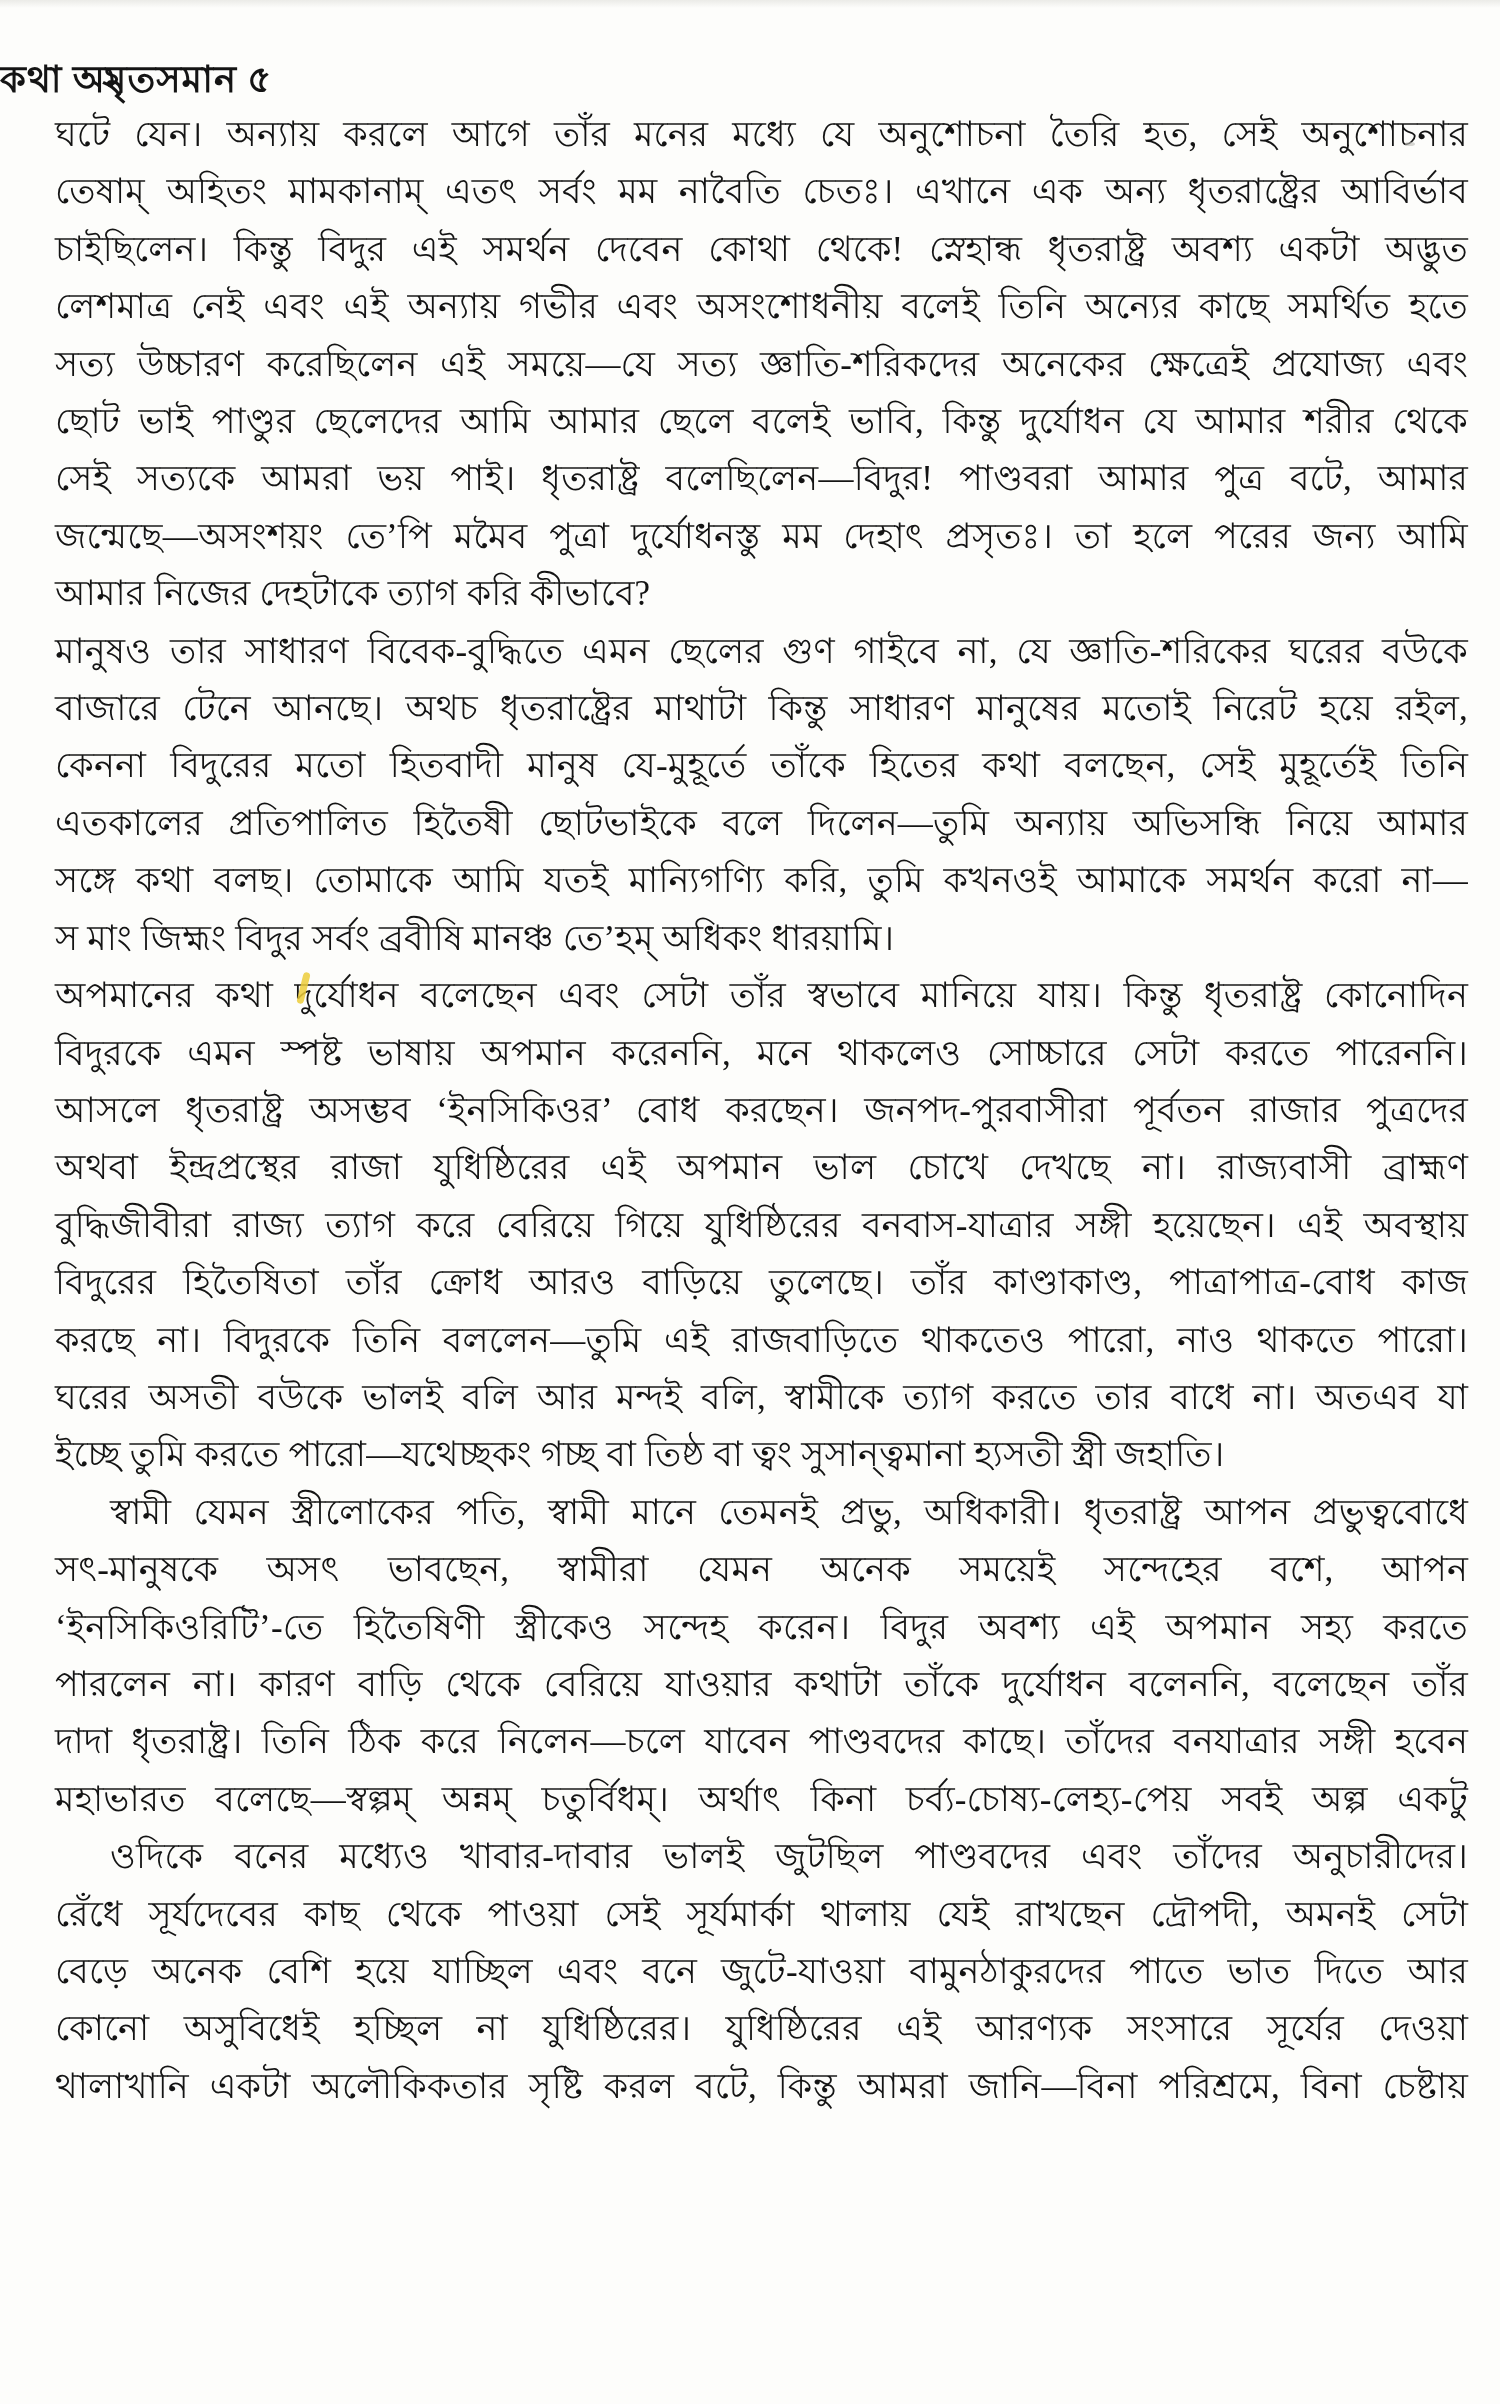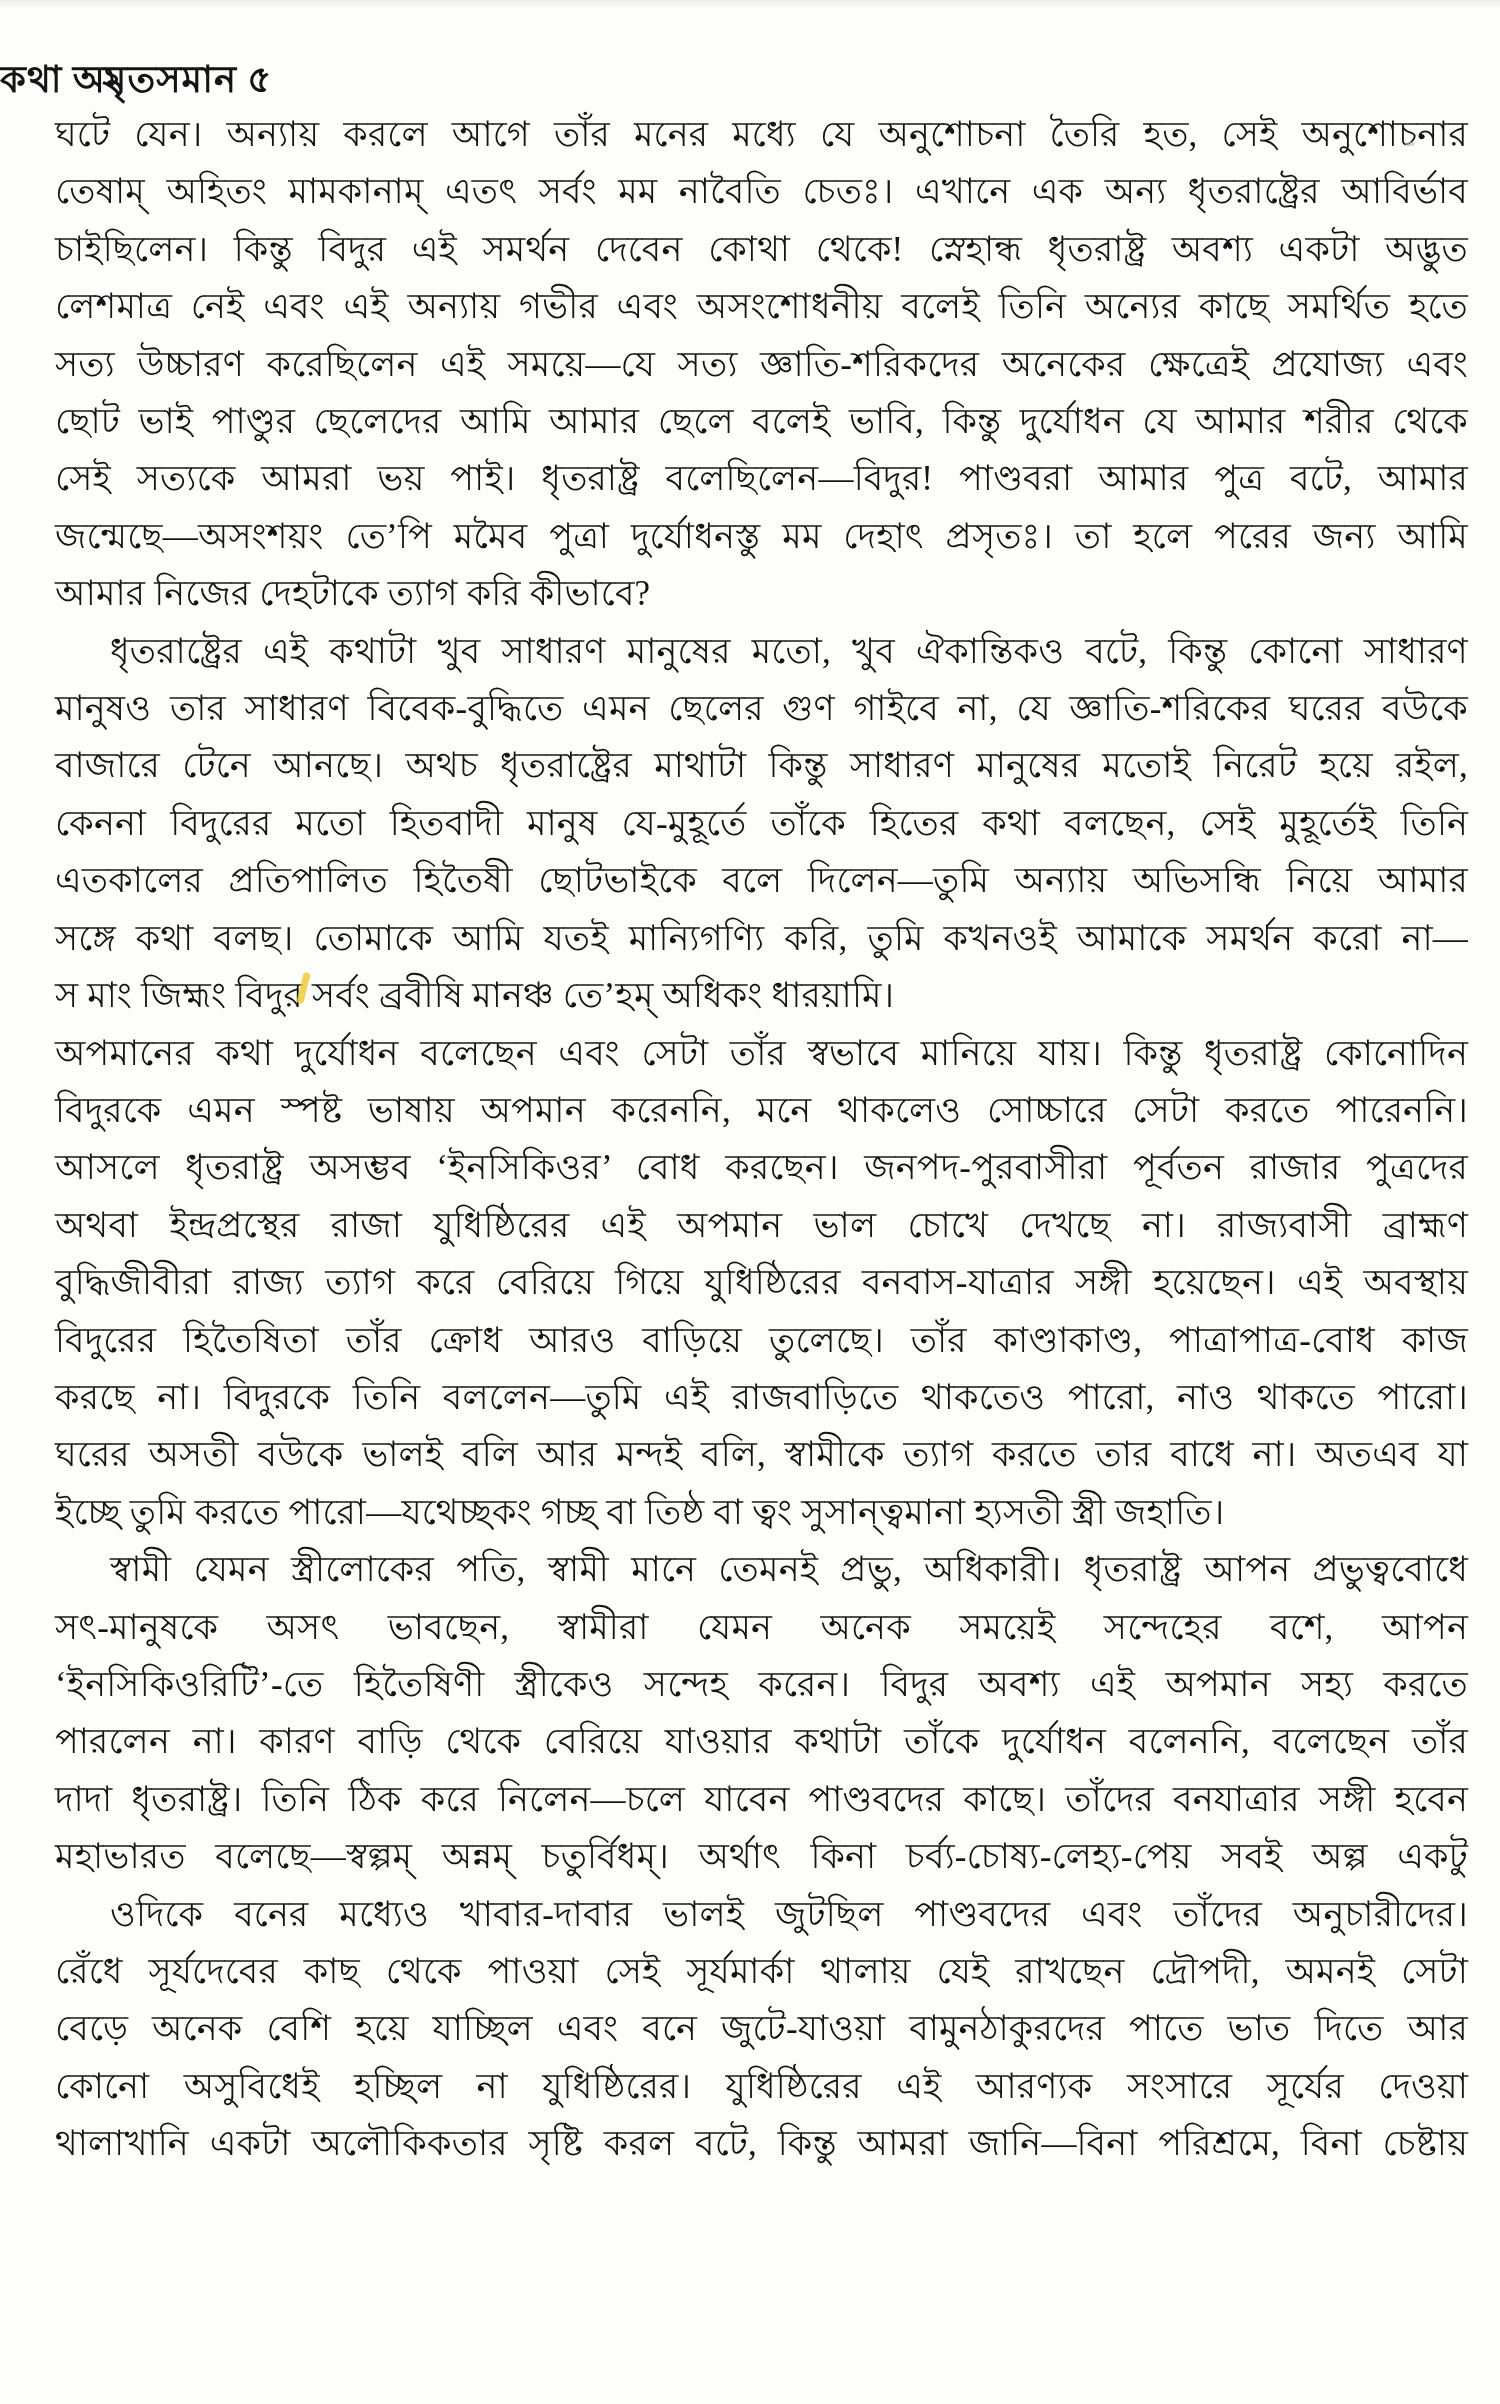--- a/index.html
+++ b/index.html
@@ -85,21 +85,20 @@
   <div class="text-block">
       <div class="line">ঘটে যেন। অন্যায় করলে আগে তাঁর মনের মধ্যে যে অনুশোচনা তৈরি হত, সেই অনুশোচনার</div>
       <div class="line">তেষাম্ অহিতং মামকানাম্ এতৎ সর্বং মম নাবৈতি চেতঃ। এখানে এক অন্য ধৃতরাষ্ট্রের আবির্ভাব</div>
       <div class="line">চাইছিলেন। কিন্তু বিদুর এই সমর্থন দেবেন কোথা থেকে! স্নেহান্ধ ধৃতরাষ্ট্র অবশ্য একটা অদ্ভুত</div>
       <div class="line">লেশমাত্র নেই এবং এই অন্যায় গভীর এবং অসংশোধনীয় বলেই তিনি অন্যের কাছে সমর্থিত হতে</div>
       <div class="line">সত্য উচ্চারণ করেছিলেন এই সময়ে—যে সত্য জ্ঞাতি-শরিকদের অনেকের ক্ষেত্রেই প্রযোজ্য এবং</div>
       <div class="line">ছোট ভাই পাণ্ডুর ছেলেদের আমি আমার ছেলে বলেই ভাবি, কিন্তু দুর্যোধন যে আমার শরীর থেকে</div>
       <div class="line">সেই সত্যকে আমরা ভয় পাই। ধৃতরাষ্ট্র বলেছিলেন—বিদুর! পাণ্ডবরা আমার পুত্র বটে, আমার</div>
       <div class="line">জন্মেছে—অসংশয়ং তে’পি মমৈব পুত্রা দুর্যোধনস্তু মম দেহাৎ প্রসৃতঃ। তা হলে পরের জন্য আমি</div>
       <div class="line para-end">আমার নিজের দেহটাকে ত্যাগ করি কীভাবে?</div>
-      <div class="line indent">ধৃতরাষ্ট্রের এই কথাটা খুব সাধারণ মানুষের মতো, খুব ঐকান্তিকও বটে, কিন্তু কোনো সাধারণ</div>
       <div class="line">মানুষও তার সাধারণ বিবেক-বুদ্ধিতে এমন ছেলের গুণ গাইবে না, যে জ্ঞাতি-শরিকের ঘরের বউকে</div>
       <div class="line">বাজারে টেনে আনছে। অথচ ধৃতরাষ্ট্রের মাথাটা কিন্তু সাধারণ মানুষের মতোই নিরেট হয়ে রইল,</div>
       <div class="line">কেননা বিদুরের মতো হিতবাদী মানুষ যে-মুহূর্তে তাঁকে হিতের কথা বলছেন, সেই মুহূর্তেই তিনি</div>
       <div class="line">এতকালের প্রতিপালিত হিতৈষী ছোটভাইকে বলে দিলেন—তুমি অন্যায় অভিসন্ধি নিয়ে আমার</div>
       <div class="line">সঙ্গে কথা বলছ। তোমাকে আমি যতই মান্যিগণ্যি করি, তুমি কখনওই আমাকে সমর্থন করো না—</div>
       <div class="line para-end">স মাং জিহ্মং বিদুর সর্বং ব্রবীষি মানঞ্চ তে’হম্ অধিকং ধারয়ামি।</div>
       <div class="line">অপমানের কথা দুর্যোধন বলেছেন এবং সেটা তাঁর স্বভাবে মানিয়ে যায়। কিন্তু ধৃতরাষ্ট্র কোনোদিন</div>
       <div class="line">বিদুরকে এমন স্পষ্ট ভাষায় অপমান করেননি, মনে থাকলেও সোচ্চারে সেটা করতে পারেননি।</div>
       <div class="line">আসলে ধৃতরাষ্ট্র অসম্ভব ‘ইনসিকিওর’ বোধ করছেন। জনপদ-পুরবাসীরা পূর্বতন রাজার পুত্রদের</div>
       <div class="line">অথবা ইন্দ্রপ্রস্থের রাজা যুধিষ্ঠিরের এই অপমান ভাল চোখে দেখছে না। রাজ্যবাসী ব্রাহ্মণ</div>

